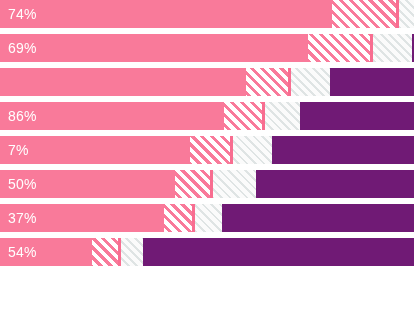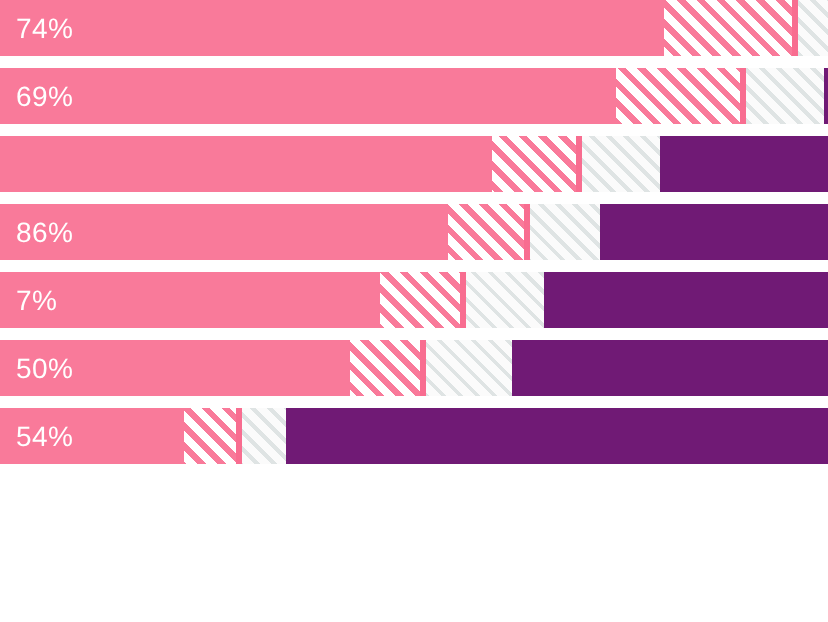--- a/index.html
+++ b/index.html
@@ -107,19 +107,26 @@
       <div class="label">7%</div>
     </div>
     <div class="row">
       <div class="seg-gray" style="width: 256px;"></div>
       <div class="seg-hatch" style="width: 212px;"></div>
       <div class="seg-solid" style="width: 175px;"></div>
       <div class="marker" style="left: 210px;"></div>
       <div class="label">50%</div>
     </div>
     <div class="row">
+      <div class="seg-gray" style="width: 222px;"></div>
+      <div class="seg-hatch" style="width: 194px;"></div>
+      <div class="seg-solid" style="width: 164px;"></div>
+      <div class="marker" style="left: 192px;"></div>
+      <div class="label">37%</div>
+    </div>
+    <div class="row">
       <div class="seg-gray" style="width: 143px;"></div>
       <div class="seg-hatch" style="width: 120px;"></div>
       <div class="seg-solid" style="width: 92px;"></div>
       <div class="marker" style="left: 118px;"></div>
       <div class="label">54%</div>
     </div>
   </div>
 
 </body></html>

